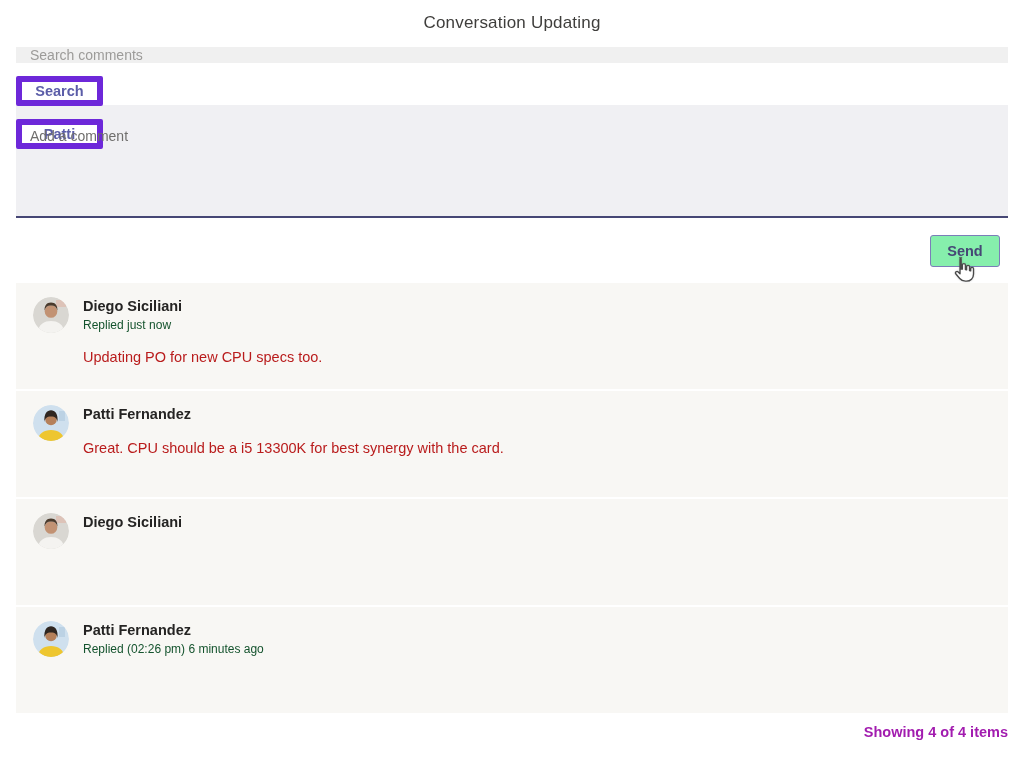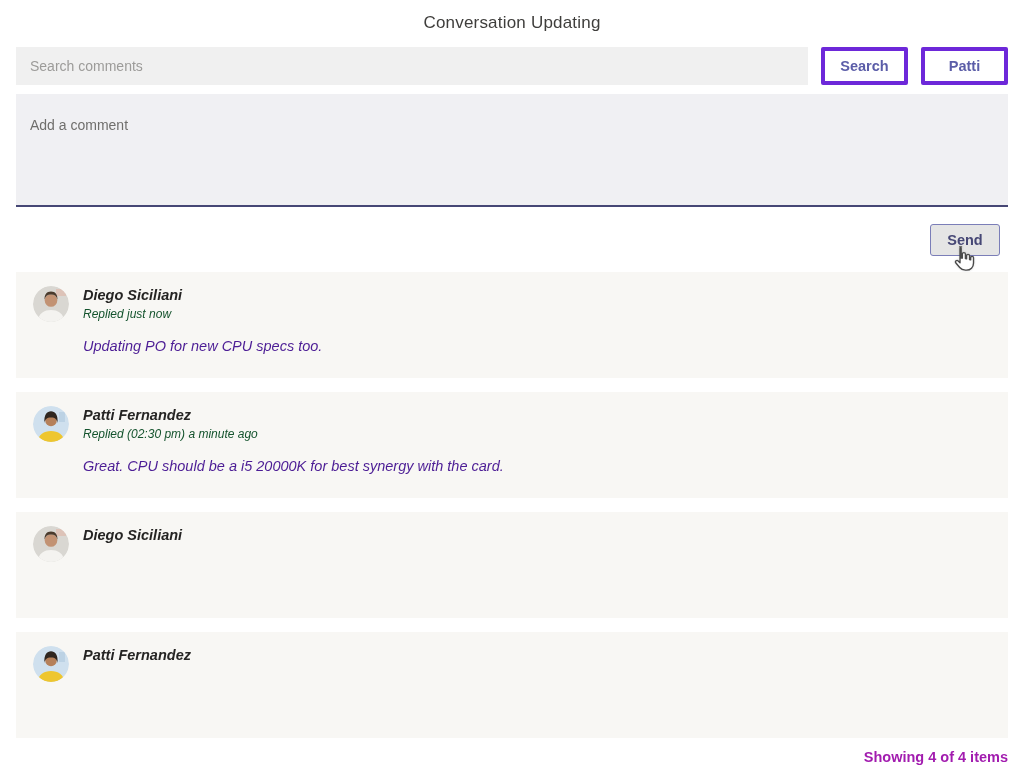--- a/index.html
+++ b/index.html
@@ -24,37 +24,38 @@
     line-height: 27px;
     letter-spacing: 0.2px;
   }
 
   
   .toolbar {
     display: flex;
     align-items: stretch;
     gap: 13px;
     margin-top: 11px;
-    height: 38px;
+    height: 49px;
+    flex-direction: column;
   }
   .search-input {
     flex: 1;
     border: none;
     background: #f0f0f0;
     padding: 0 14px;
     font-family: "Liberation Sans", sans-serif;
     font-size: 14px;
     color: #333;
     outline: none;
   }
   .search-input::placeholder { color: #9c9b99; }
   .btn-outline {
     width: 87px;
     background: #ffffff;
-    border: 4px solid #6d28d9;
+    border: 6px solid #6d28d9;
     border-radius: 2px;
     color: #5b5da8;
     font-family: "Liberation Sans", sans-serif;
     font-size: 14.5px;
     font-weight: 600;
     cursor: pointer;
   }
 
   
   .composer { margin-top: 9px; }
@@ -78,21 +79,21 @@
     position: relative;
     height: 33px;
     margin-top: 17px;
     display: flex;
     justify-content: flex-end;
     padding-right: 8px;
   }
   .send-btn {
     width: 70px;
     height: 32px;
-    background: #e5e5e5;
+    background: #86efac;
     border: 1px solid #7b7eb8;
     border-radius: 3px;
     color: #464775;
     font-family: "Liberation Sans", sans-serif;
     font-size: 14.5px;
     font-weight: 600;
     cursor: pointer;
     margin-left: 28px;
   }
   .cursor-hand {
@@ -103,22 +104,21 @@
     height: 30px;
     pointer-events: none;
     filter: drop-shadow(0 0 1px rgba(0,0,0,0.15));
   }
 
   
   .comments {
     margin-top: 15px;
     display: flex;
     flex-direction: column;
-    gap: 14px;
-    font-style: italic;
+    gap: 2px;
   }
   .card {
     background: #f8f7f4;
     height: 106px;
     display: flex;
     align-items: flex-start;
     padding: 14px 16px 0 17px;
     cursor: pointer;
   }
   .avatar {
@@ -137,21 +137,21 @@
     line-height: 19px;
   }
   .meta {
     font-size: 12px;
     color: #14532d;
     line-height: 16px;
     margin-top: 1px;
   }
   .message {
     font-size: 14.5px;
-    color: #4c1d95;
+    color: #b91c1c;
     margin-top: 15px;
     line-height: 19px;
   }
 
   
   .footer {
     margin-top: 11px;
     text-align: right;
     font-size: 14.5px;
     font-weight: 700;
@@ -219,22 +219,21 @@
             <rect width="36" height="36" fill="#cfe0ee"></rect>
             <path d="M26 6 h6 v10 h-6 z" fill="#bcd2e4"></path>
             <path d="M5 36 C5 28.5 11 25 18 25 s13 3.5 13 11 z" fill="#eec62f"></path>
             <circle cx="18" cy="14.5" r="5.8" fill="#b5805a"></circle>
             <path d="M11.5 17 c-.9-8.2 2.6-11.8 6.5-11.8 s7.4 3.6 6.5 11.8 c-.3-3.7-2.3-5.6-6.5-5.6 s-6.2 1.9-6.5 5.6z" fill="#2f2620"></path>
           </g>
         </svg>
       </div>
       <div class="card-body">
         <div class="author">Patti Fernandez</div>
-        <div class="meta">Replied (02:30 pm) a minute ago</div>
-        <div class="message">Great. CPU should be a i5 20000K for best synergy with the card.</div>
+        <div class="message">Great. CPU should be a i5 13300K for best synergy with the card.</div>
       </div>
     </div>
 
     <div class="card">
       <div class="avatar">
         <svg viewBox="0 0 36 36">
           <defs>
               <clipPath id="avD2">
                 <circle cx="18" cy="18" r="18"></circle>
               </clipPath>
@@ -265,20 +264,21 @@
             <rect width="36" height="36" fill="#cfe0ee"></rect>
             <path d="M26 6 h6 v10 h-6 z" fill="#bcd2e4"></path>
             <path d="M5 36 C5 28.5 11 25 18 25 s13 3.5 13 11 z" fill="#eec62f"></path>
             <circle cx="18" cy="14.5" r="5.8" fill="#b5805a"></circle>
             <path d="M11.5 17 c-.9-8.2 2.6-11.8 6.5-11.8 s7.4 3.6 6.5 11.8 c-.3-3.7-2.3-5.6-6.5-5.6 s-6.2 1.9-6.5 5.6z" fill="#2f2620"></path>
           </g>
         </svg>
       </div>
       <div class="card-body">
         <div class="author">Patti Fernandez</div>
+        <div class="meta">Replied (02:26 pm) 6 minutes ago</div>
       </div>
     </div>
 
   </div>
 
   <div class="footer">Showing 4 of 4 items</div>
 
 </div>
 
 </body></html>

